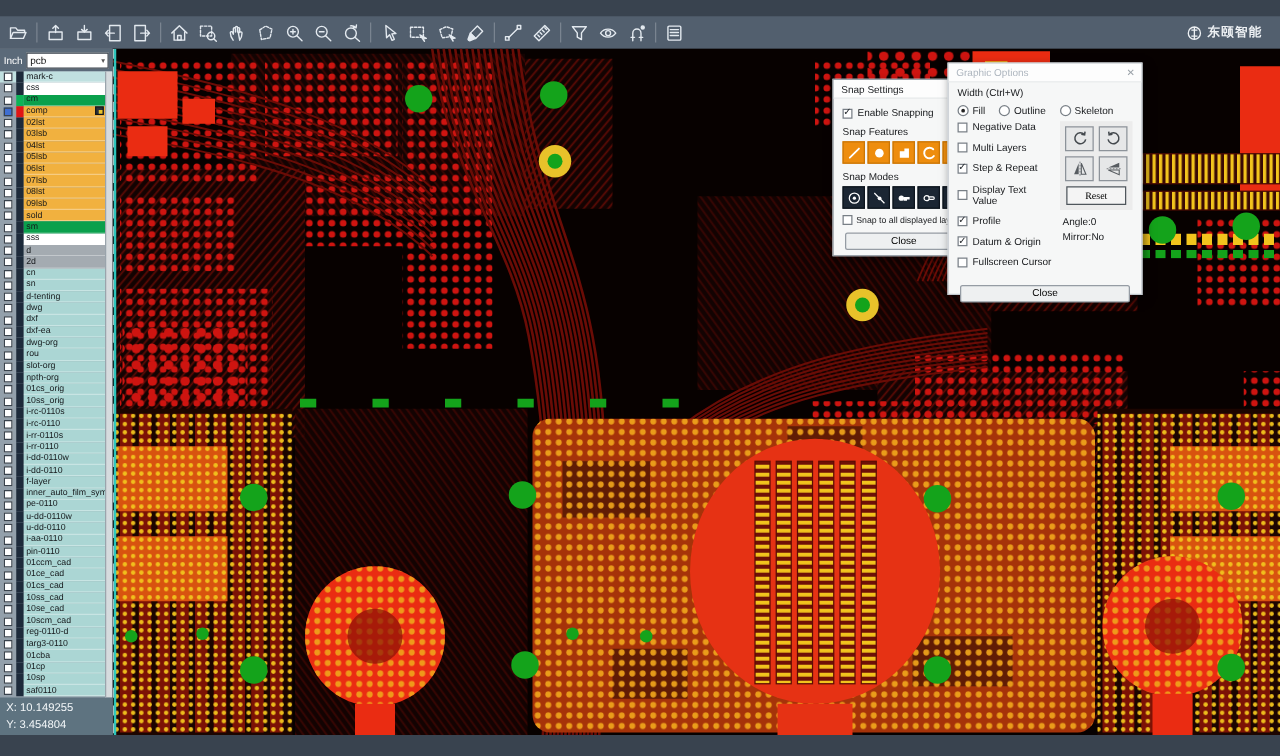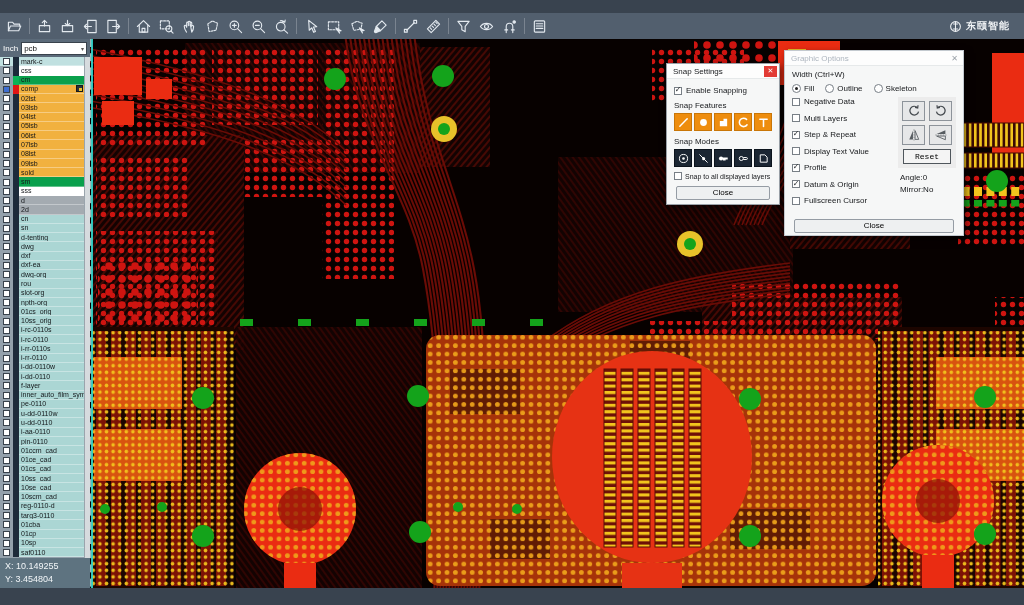--- a/index.html
+++ b/index.html
@@ -38,21 +38,21 @@
 .canvas-wrap svg{display:block}
 
 .statusbar{position:absolute;left:0;bottom:0;right:0;height:17px;background:#2c3844;display:flex;align-items:center;gap:6px;padding-left:6px;color:#aeb6bf;z-index:4}
 .sb-sep{width:1px;height:11px;background:#58626d;flex:none}
 .unit-dd{width:38px;height:13px;background:#fff;border:1px solid #6c757e;color:#222;font-size:8px;display:flex;align-items:center;padding:0 3px;flex:none}
 .unit-dd .chev{margin-left:auto;font-size:6px;color:#666}
 .sb-input{width:106px;height:13px;background:#fff;border:1px solid #6c757e;font-size:8px;padding:0 2px;color:#222}
 
 .dlg{position:absolute;background:#f6f7f7;border:1px solid #9aa1a8;box-shadow:2px 3px 7px rgba(0,0,0,.55);font-size:8px;color:#17191c;z-index:10}
 #dlg-snap{left:666px;top:63px;width:114px;height:142px}
-#dlg-graph{left:784px;top:50px;width:180px;height:186px;border-color:#c3c9cf}
+#dlg-graph{left:758px;top:50px;width:156px;height:186px;border-color:#c3c9cf}
 .dlg-title{height:15px;background:#fdfdfd;border-bottom:1px solid #e6e9ea;display:flex;align-items:center;padding:0 2px 0 6px}
 #dlg-graph .dlg-title{color:#aeb6bf}
 .dlg-close-red{margin-left:auto;width:13px;height:11px;background:#e23b35;color:#fff;font-size:7px;display:flex;align-items:center;justify-content:center}
 .dlg-close-gray{margin-left:auto;width:13px;height:11px;color:#9aa1a8;font-size:8px;display:flex;align-items:center;justify-content:center}
 .dlg-body{padding:4px 7px}
 .chk-row{display:flex;align-items:center;gap:4px;margin:3px 0}
 .cbx2{width:8px;height:8px;border:1px solid #787f86;background:#fff;display:flex;align-items:center;justify-content:center;font-size:8px;color:#24282c;flex:none;line-height:1}
 .cbx2.on::after{content:"✓";margin-top:-1px}
 .sec-label{margin:6px 0 3px;color:#17191c}
 .snap-btn-row{display:flex;gap:2px}
@@ -66,21 +66,21 @@
 .radio{width:9px;height:9px;border:1px solid #787f86;border-radius:50%;background:#fff;position:relative;flex:none}
 .radio.on::after{content:"";position:absolute;left:2px;top:2px;width:3px;height:3px;background:#222;border-radius:50%}
 .g-cols{display:flex;gap:5px;margin-top:2px}
 .g-left{flex:1}
 .g-left .chk-row{margin:0 0 7.5px}
 .g-right{width:58px;display:flex;flex-direction:column;gap:4px}
 .g-panel{background:#ececec;padding:4px 3px;display:flex;flex-direction:column;align-items:center;gap:4px}
 .t-grid{display:grid;grid-template-columns:1fr 1fr;gap:4px}
 .t-btn{width:23px;height:20px;background:#e6e7e8;border:1px solid #8d939a;display:flex;align-items:center;justify-content:center}
 .t-btn svg{width:14px;height:14px}
-.reset-btn{width:48px;height:15px;background:#f4f4f4;border:1px solid #4f565c;font-size:8px;font-family:Liberation Mono, monospace}
+.reset-btn{width:48px;height:15px;background:#f4f4f4;border:1px solid #4f565c;font-size:8px;font-family:Liberation Serif, serif}
 .g-info{font-size:8px;line-height:12px;padding-left:2px}
 </style>
 </head>
 <body>
 
 <div class="app">
 
 
   <div class="toolbar">
     <div class="tb-btn">

